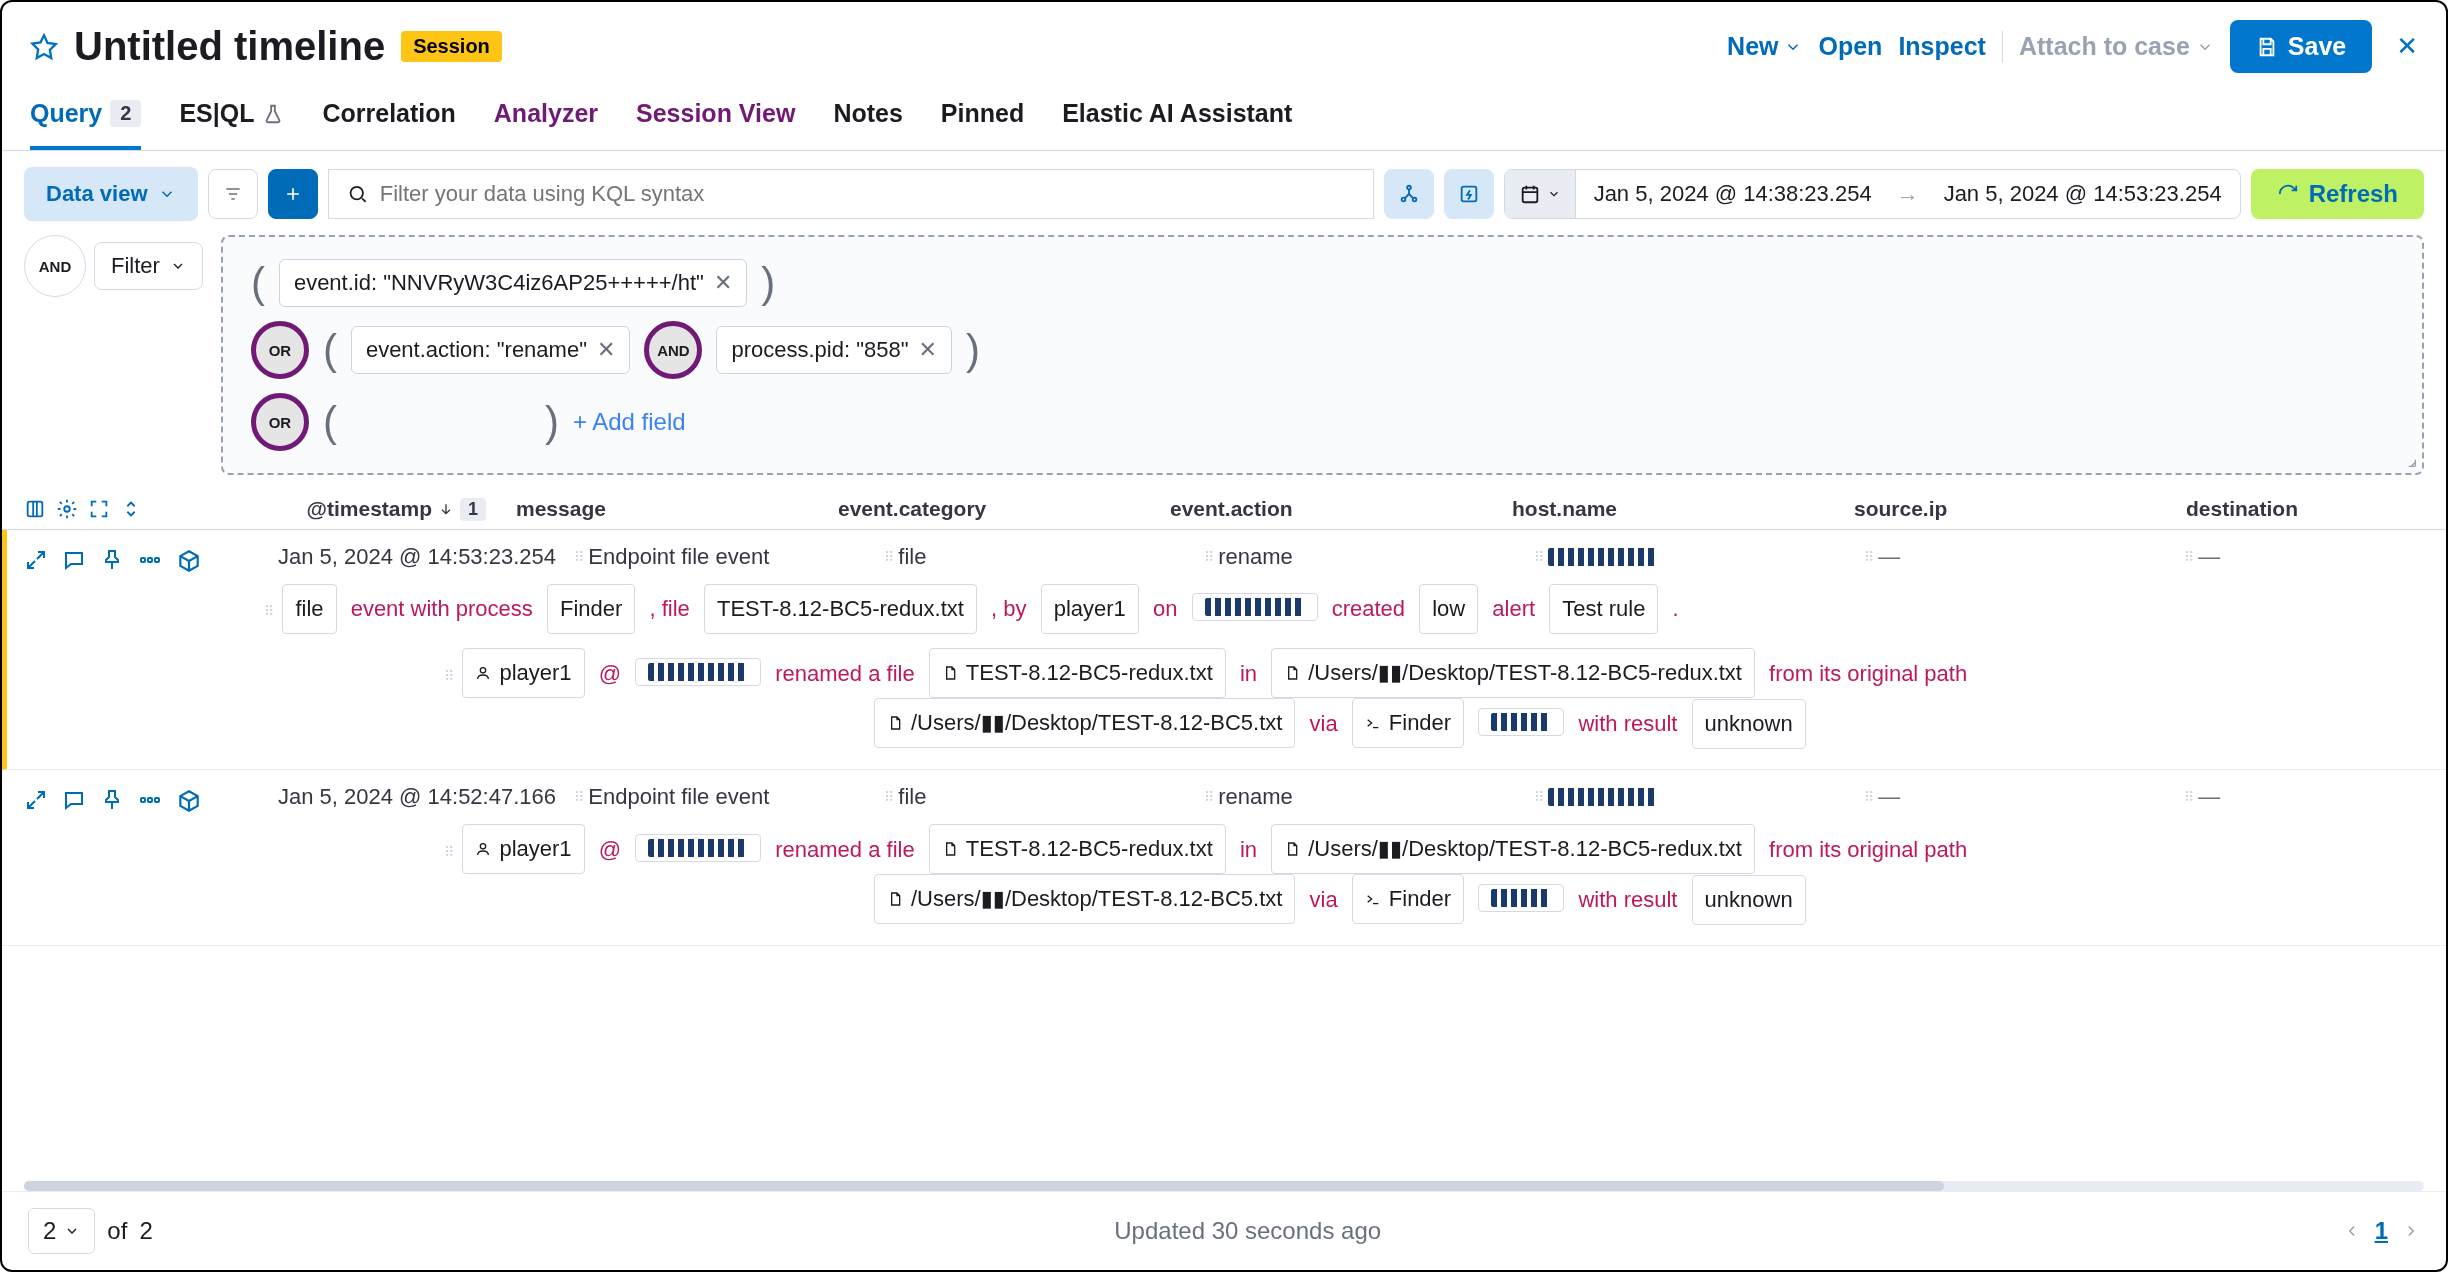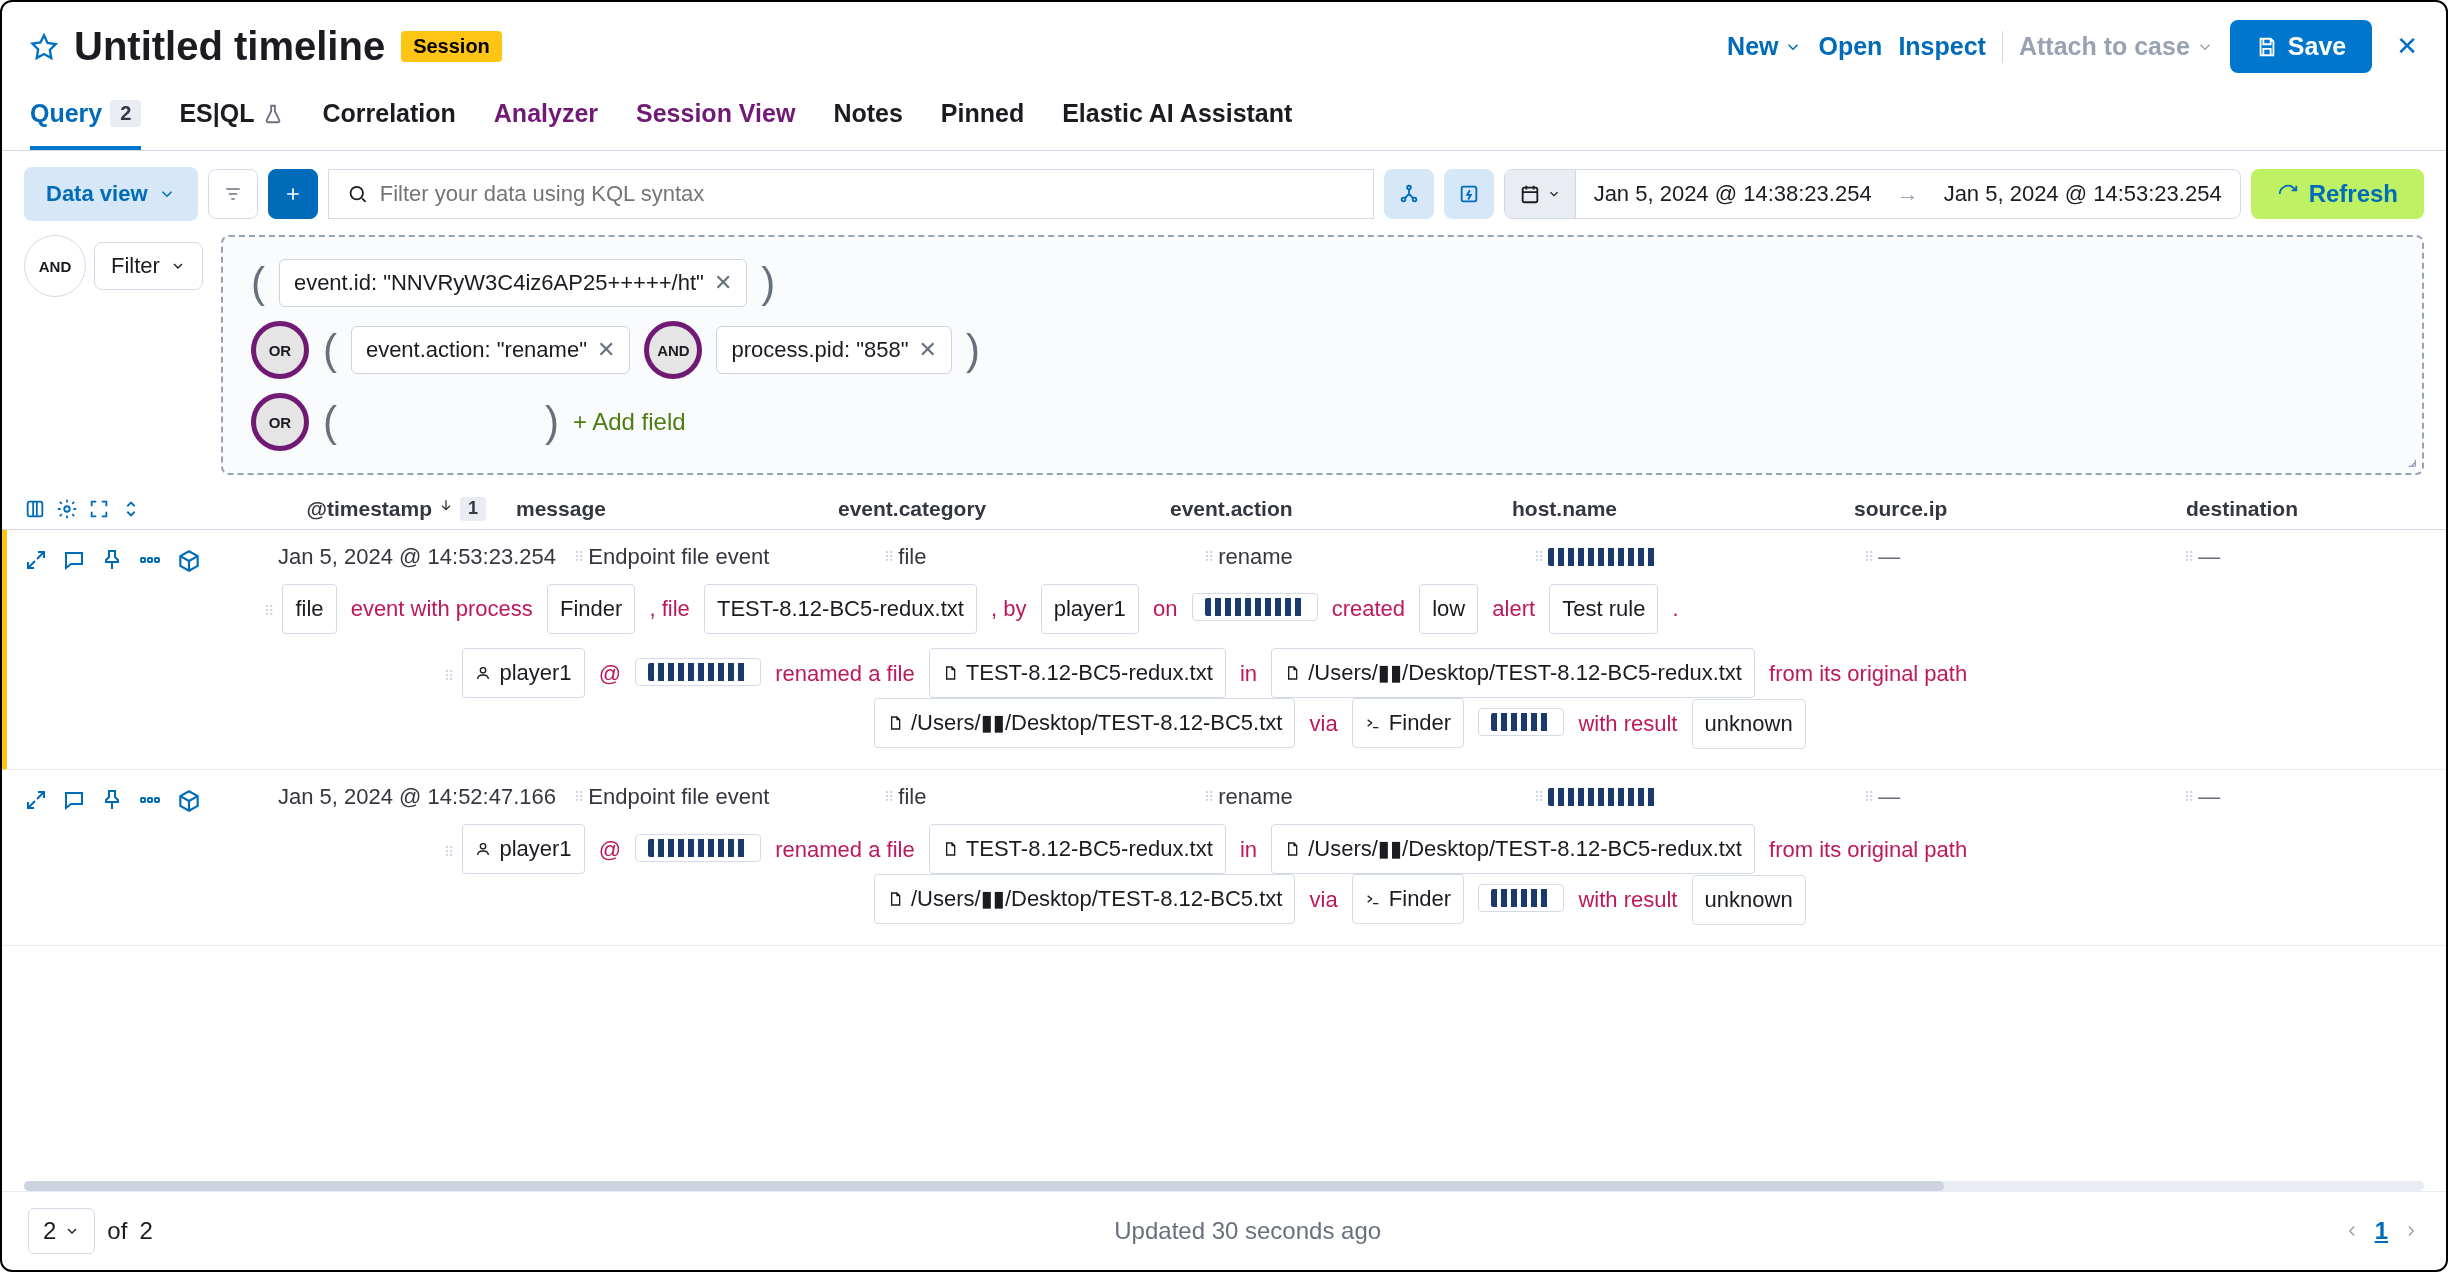--- a/index.html
+++ b/index.html
@@ -42,28 +42,28 @@
 
 .builder-row { display:flex; gap:18px; padding:4px 22px 14px 22px; align-items:flex-start; }
 .and-chip { width:62px; height:62px; border:1px solid #d3dae6; border-radius:50%; display:flex; align-items:center; justify-content:center; font-size:15px; font-weight:700; background:#fff; }
 .filter-chip { border:1px solid #d3dae6; border-radius:8px; padding:10px 16px; font-size:22px; display:inline-flex; align-items:center; gap:10px; cursor:pointer; }
 .dropzone { flex:1; border:2px dashed #98a2b3; border-radius:8px; padding:22px 28px; background:#fafbfd; position:relative; }
 .dz-row { display:flex; align-items:center; gap:14px; margin-bottom:14px; }
 .paren { font-size:42px; color:#69707d; font-weight:400; }
 .pill { border:1px solid #cdd3df; border-radius:6px; padding:10px 14px; font-size:22px; display:inline-flex; align-items:center; gap:10px; background:#fff; }
 .pill .x { color:#69707d; cursor:pointer; }
 .op-chip { width:58px; height:58px; border:5px solid #701a75; border-radius:50%; display:flex; align-items:center; justify-content:center; font-size:15px; font-weight:700; background:#e5e5e5; }
-.add-field { color:#4d7c0f; font-size:24px; cursor:pointer; }
+.add-field { color:#3b82f6; font-size:24px; cursor:pointer; }
 .dz-resize { position:absolute; right:4px; bottom:4px; color:#98a2b3; }
 
 
 .thdr { display:flex; align-items:center; padding:8px 22px; border-bottom:1px solid #d3dae6; gap:12px; font-size:21px; font-weight:700; color:#343741; }
 .thdr .tools { display:flex; gap:10px; color:#006bb8; margin-right:40px; }
 .col { flex:none; }
-.c-ts { width:310px; text-align:right; padding-right:18px; display:flex; justify-content:flex-end; gap:6px; }
+.c-ts { width:310px; text-align:right; padding-right:18px; display:flex; align-items:center; justify-content:flex-end; gap:6px; }
 .c-msg { width:310px; }
 .c-cat { width:320px; }
 .c-act { width:330px; }
 .c-host { width:330px; }
 .c-src { width:320px; }
 .c-dst { flex:1; }
 .sort-badge { background:#e9edf3; font-size:18px; padding:1px 8px; border-radius:4px; }
 
 
 .rows { flex:1; overflow:auto; }

